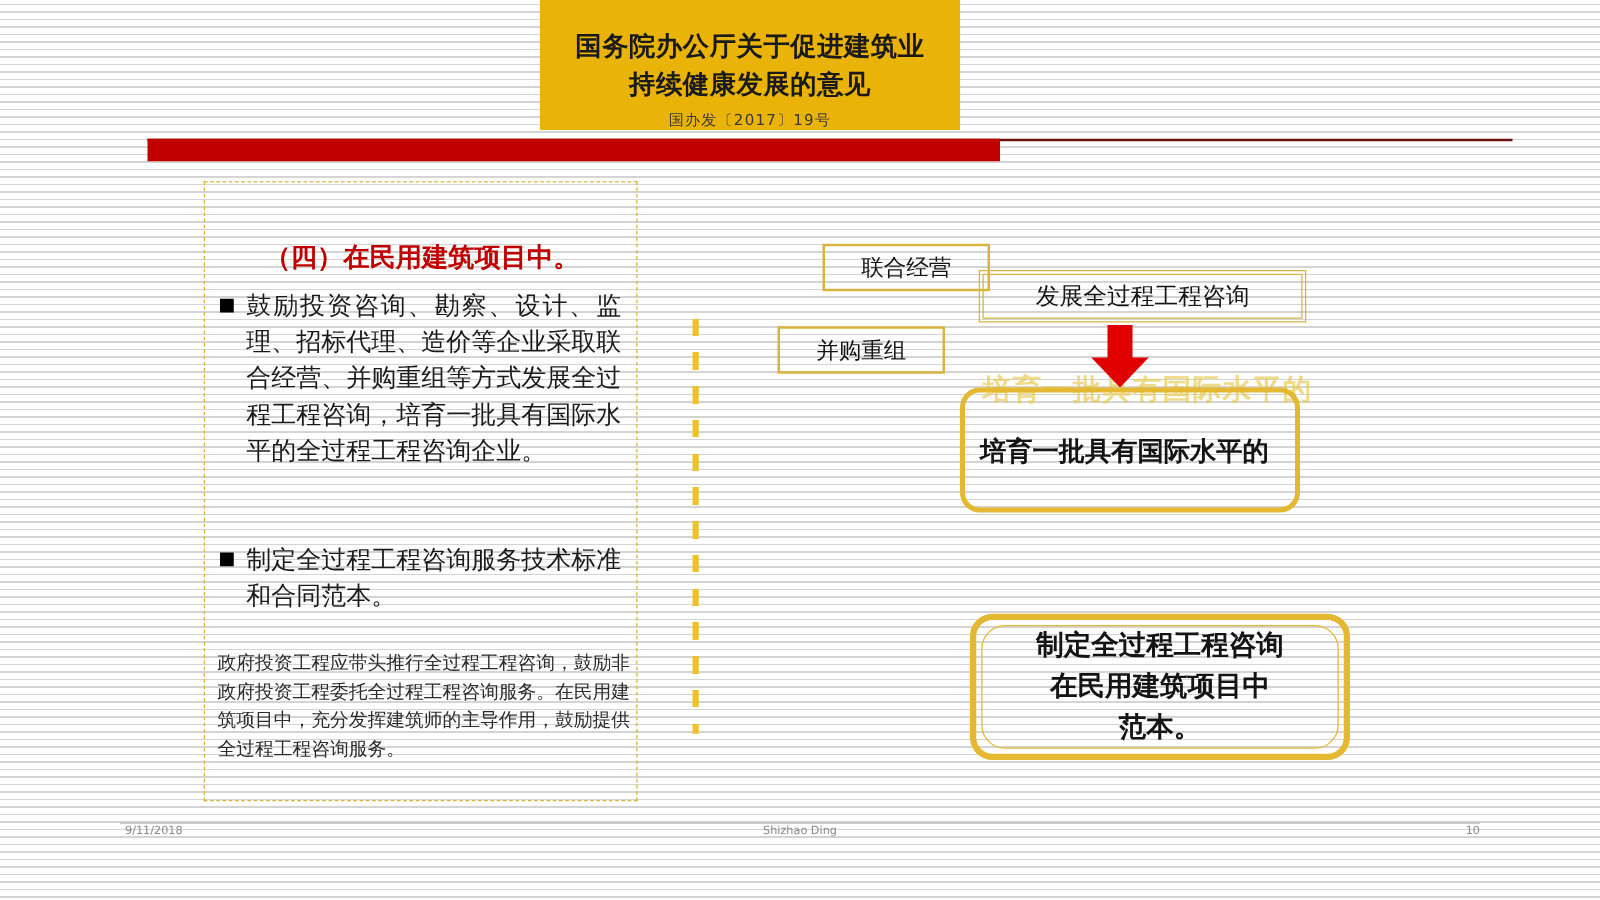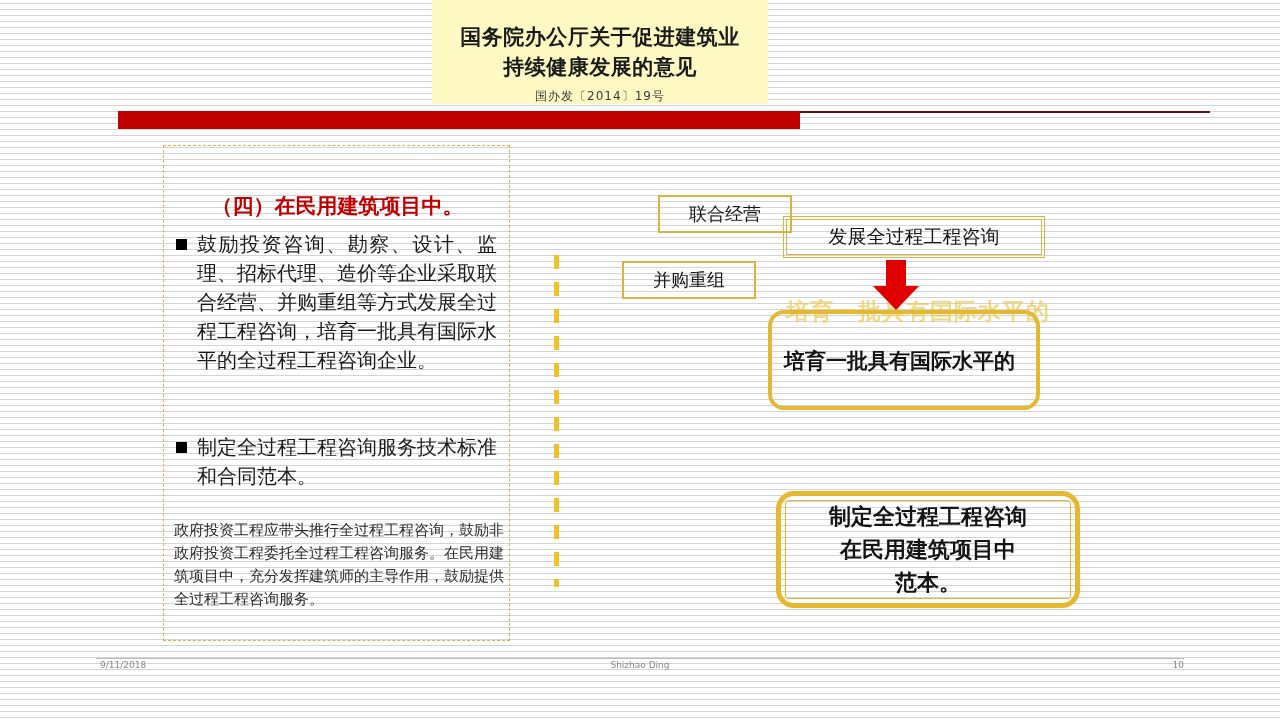--- a/index.html
+++ b/index.html
@@ -28,21 +28,21 @@
         #d4d4d4 4px,
         #ffffff 4px,
         #ffffff 6px);
     pointer-events: none;
   }
   
   #title-plate {
     position: absolute;
     left: 432px; top: 0px;
     width: 336px; height: 104px;
-    background: #fef9c3;
+    background: #eab308;
     text-align: center;
     z-index: 4;
   }
   #title-line1, #title-line2 {
     font-family: "DejaVu Serif", "Liberation Serif", serif;
     font-weight: bold;
     font-size: 21px;
     color: #1a1a1a;
     letter-spacing: 0.5px;
     line-height: 30px;
@@ -220,21 +220,21 @@
     border: 5px solid #e5b832;
     border-radius: 18px;
     z-index: 3;
   }
   #box-standard-inner {
     position: absolute;
     left: 4px; top: 4px;
     right: 4px; bottom: 4px;
     box-sizing: border-box;
     border: 1px solid #e5b832;
-    border-radius: 3px;
+    border-radius: 19px;
     display: flex;
     align-items: center;
     justify-content: center;
   }
   #box-standard-inner .inner-txt {
     font-family: "DejaVu Serif", "Liberation Serif", serif;
     font-weight: bold;
     font-size: 22px;
     color: #141414;
     line-height: 33px;
@@ -263,21 +263,21 @@
 </head>
 <body>
 
 <div id="slide">
 
   <div id="bg-lines"></div>
 
   <div id="title-plate">
     <div id="title-line1">国务院办公厅关于促进建筑业</div>
     <div id="title-line2">持续健康发展的意见</div>
-    <div id="title-doc-no">国办发〔2014〕19号</div>
+    <div id="title-doc-no">国办发〔2017〕19号</div>
   </div>
 
   <div id="red-bar-line"></div>
   <div id="red-bar"></div>
 
   <div id="left-panel">
 
     <div id="left-heading">（四）在民用建筑项目中。</div>
 
     <div id="bullet1" class="bullet-row">

